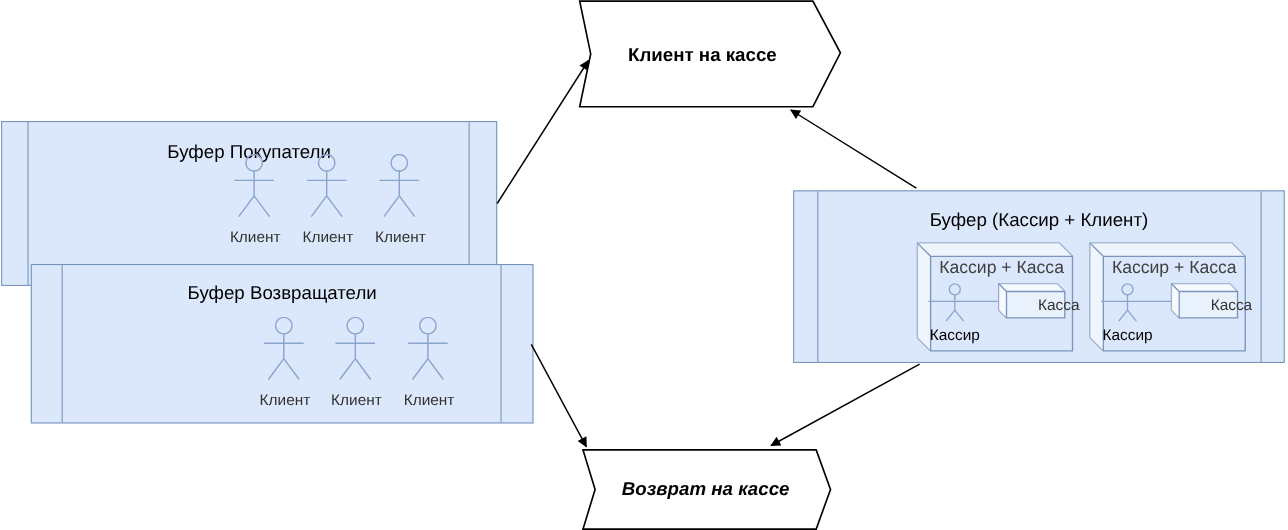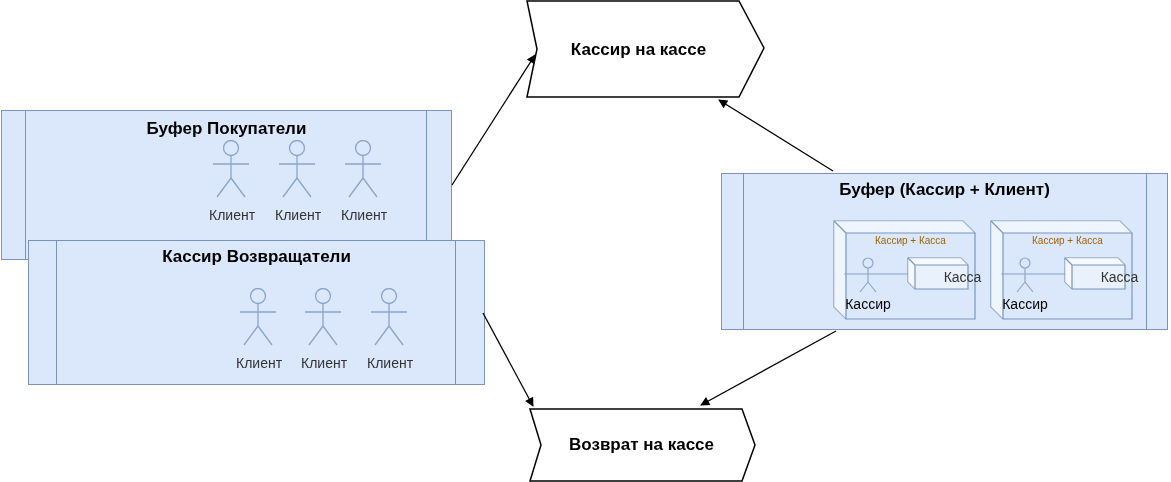--- a/index.html
+++ b/index.html
@@ -8,32 +8,32 @@
     font-family:"Liberation Sans",sans-serif;overflow:hidden;
   }
   
   .buffer{
     position:absolute;background:#dbe8fb;border:1px solid #7b94bc;
     box-sizing:border-box;
   }
   .vline{position:absolute;top:0;bottom:0;width:1px;background:#7b94bc;}
   .buffer-title{
     position:absolute;left:0;right:0;text-align:center;
-    font-weight:bold;font-size:17px;color:#000;white-space:nowrap;
+    font-weight:normal;font-size:17px;color:#000;white-space:nowrap;margin-top:10px;
   }
   
   .actor{position:absolute;width:44px;text-align:left;}
   .actor svg{display:block;margin:0 auto;}
   .actor-label{font-size:14px;color:#333;margin-top:1px;white-space:nowrap;}
   
   .unit{position:absolute;width:141px;height:98px;}
   .unit > svg{position:absolute;left:0;top:0;overflow:visible;}
   .unit-title{
     position:absolute;left:12px;right:0;top:14px;text-align:center;
-    font-size:10px;color:#a16207;white-space:nowrap;
+    font-size:16px;color:#404040;white-space:nowrap;
   }
   .cashier-label{
     position:absolute;left:2px;top:75px;width:64px;text-align:center;
     font-size:14px;color:#000000;white-space:nowrap;
   }
   .register-label{
     position:absolute;left:81px;top:44px;width:53px;line-height:24px;
     text-align:center;font-size:14px;color:#333;white-space:nowrap;padding-left:21px;
   }
   
@@ -91,21 +91,21 @@
           <line x1="22" y1="38" x2="36" y2="57"></line>
         </g>
       </svg>
       <div class="actor-label">Клиент</div>
     </div>
   </div>
 
   <div class="buffer" style="left:28px;top:240px;width:457px;height:145px;">
     <div class="vline" style="left:27px;"></div>
     <div class="vline" style="right:28px;"></div>
-    <div class="buffer-title" style="top:6px;">Кассир Возвращатели</div>
+    <div class="buffer-title" style="top:6px;">Буфер Возвращатели</div>
 
     <div class="actor" style="left:207px;top:47px;">
       <svg width="44" height="66" viewBox="0 0 44 66">
         <g fill="none" stroke="#8aa4cc" stroke-width="1.3">
           <circle cx="22" cy="8" r="7.5"></circle>
           <line x1="22" y1="15.5" x2="22" y2="38"></line>
           <line x1="4" y1="24" x2="40" y2="24"></line>
           <line x1="22" y1="38" x2="8" y2="57"></line>
           <line x1="22" y1="38" x2="36" y2="57"></line>
         </g>
@@ -191,24 +191,24 @@
       <div class="unit-title">Кассир + Касса</div>
       <div class="cashier-label">Кассир</div>
       <div class="register-label">Касса</div>
     </div>
   </div>
 
   <div class="step" style="left:527px;top:1px;width:237px;height:97px;">
     <svg width="237" height="97" viewBox="0 0 237 97">
       <polygon points="0,0 212,0 237,47 212,96 0,96 10,48" fill="#ffffff" stroke="#000000" stroke-width="1.5"></polygon>
     </svg>
-    <div class="step-label" style="left:14px;right:28px;">Кассир на кассе</div>
-  </div>
-
-  <div class="step" style="left:530px;top:409px;width:225px;height:72px;">
+    <div class="step-label" style="left:14px;right:28px;">Клиент на кассе</div>
+  </div>
+
+  <div class="step" style="left:530px;top:409px;width:225px;height:72px;font-style:italic;">
     <svg width="225" height="72" viewBox="0 0 225 72">
       <polygon points="0,0 212,0 225,36 212,72 0,72 11,36" fill="#ffffff" stroke="#000000" stroke-width="1.5"></polygon>
     </svg>
     <div class="step-label" style="left:14px;right:16px;">Возврат на кассе</div>
   </div>
 
   <svg class="arrows" width="1171" height="482" viewBox="0 0 1171 482">
     <defs>
       <marker id="ah" viewBox="0 0 10 10" refX="9" refY="5" markerWidth="9" markerHeight="7" orient="auto">
         <path d="M0,0 L10,5 L0,10 z" fill="#000000"></path>

